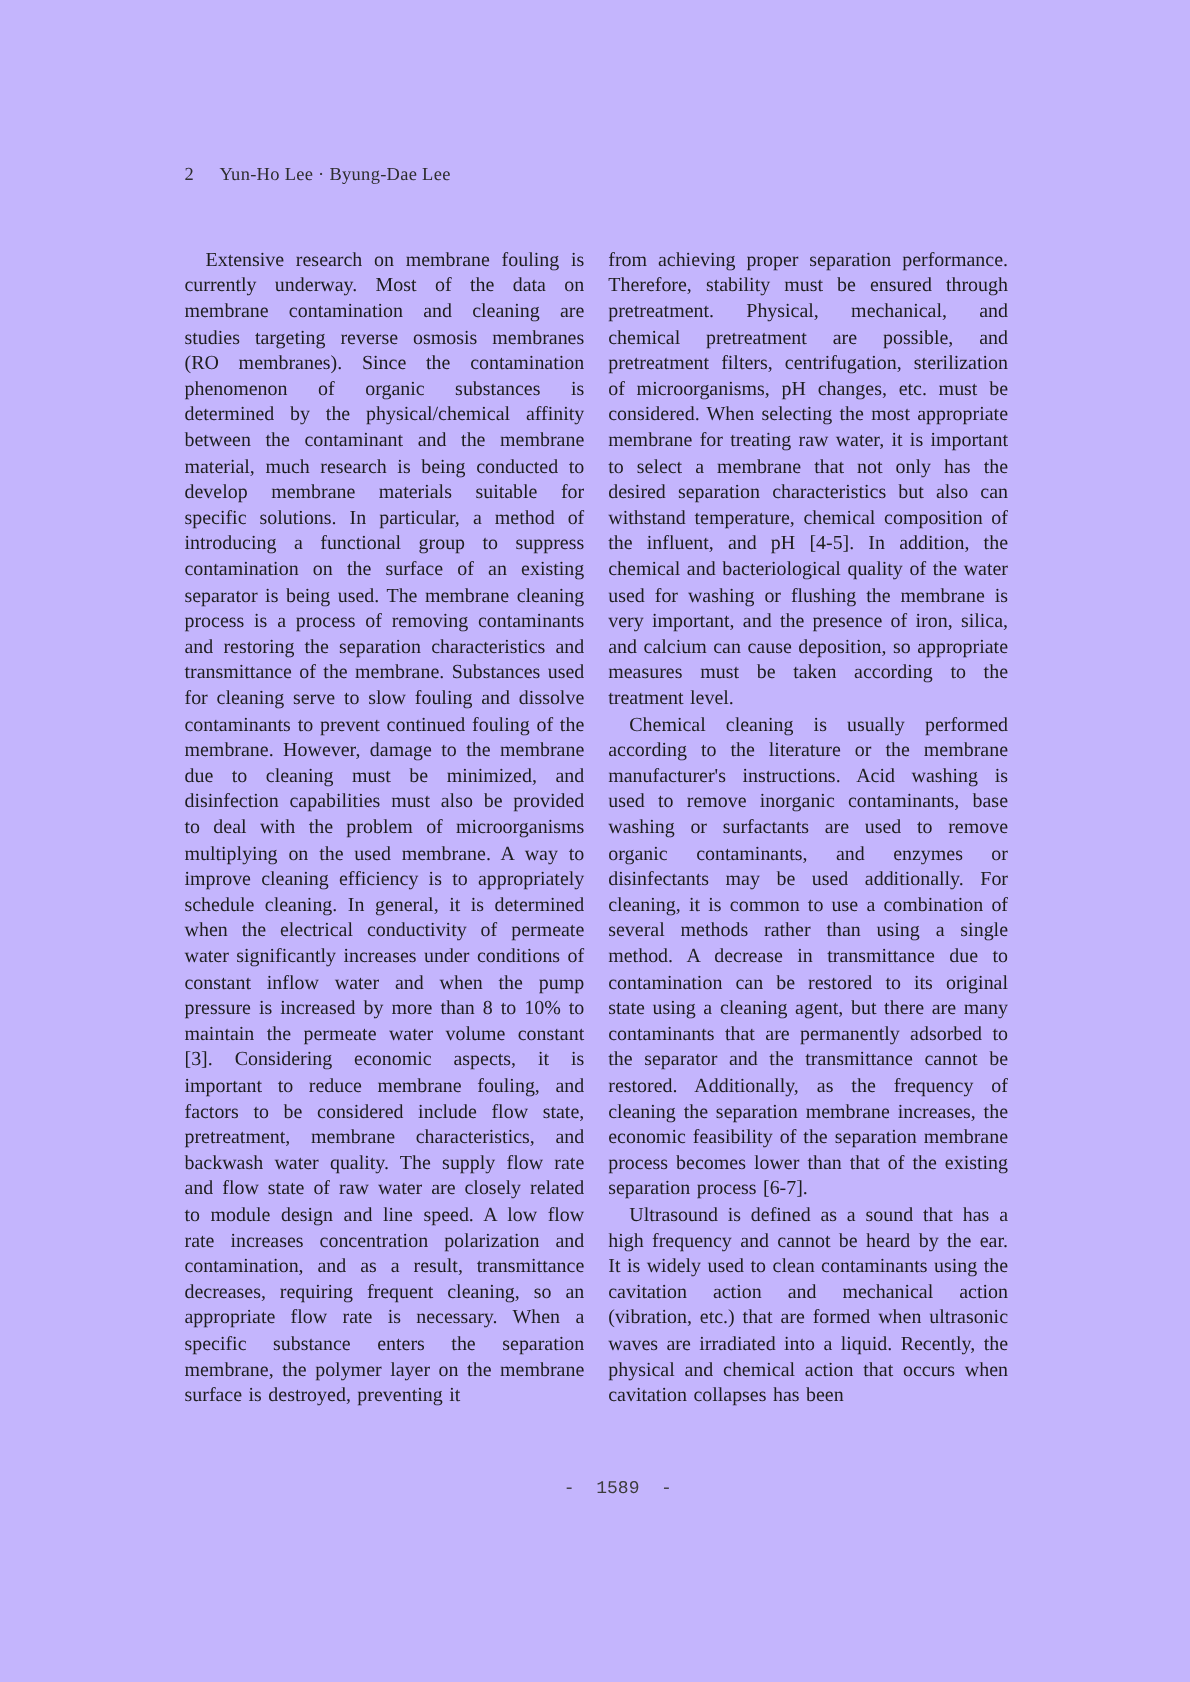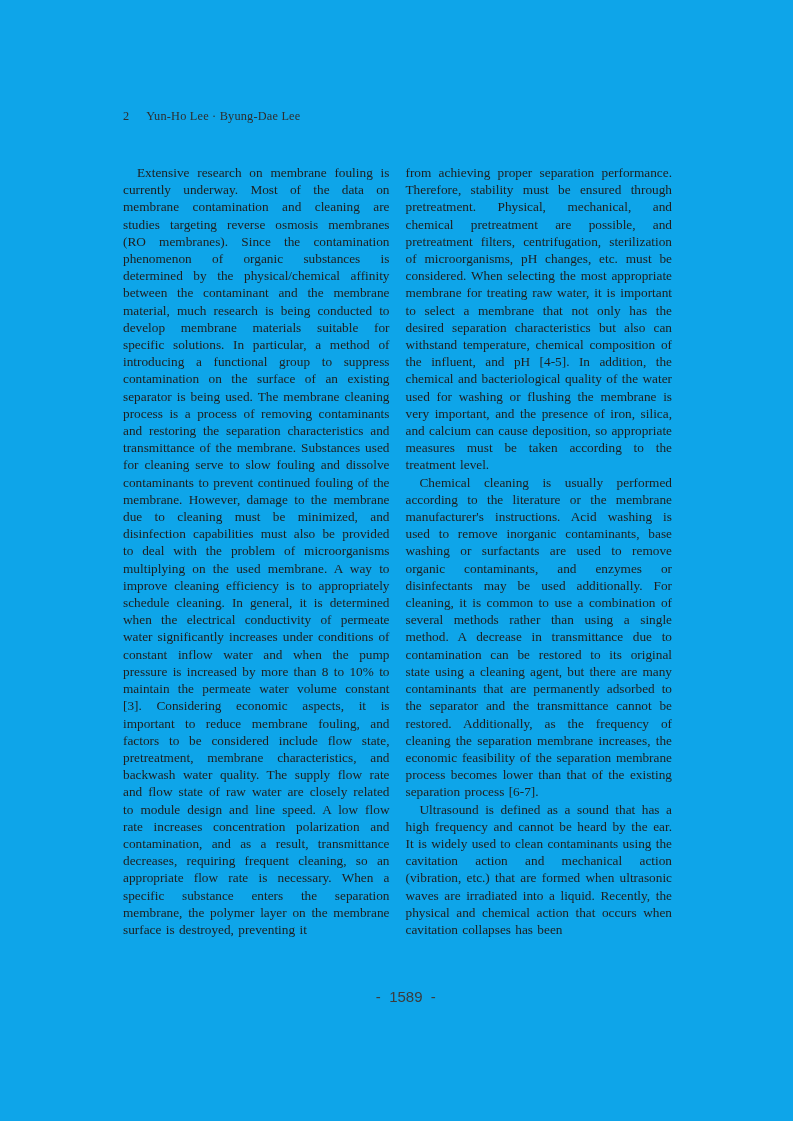--- a/index.html
+++ b/index.html
@@ -4,21 +4,21 @@
 <style>
   html, body {
     margin: 0;
     padding: 0;
     background: #ffffff;
   }
   .page {
     position: relative;
     width: 793px;
     height: 1121px;
-    background: #0ea5e9;
+    background: #c4b5fd;
     overflow: hidden;
     font-family: "Liberation Serif", "DejaVu Serif", serif;
     color: #1e1e1e;
   }
   .page-header {
     position: absolute;
     top: 109px;
     left: 123px;
     width: 549px;
     display: flex;
@@ -49,22 +49,22 @@
     word-spacing: 1px;
   }
   .col p { margin: 0; }
   .col p.indent { text-indent: 14px; }
   .page-footer {
     position: absolute;
     top: 971px;
     left: 123px;
     width: 549px;
     text-align: center;
-    font-family: Liberation Sans, sans-serif;
-    font-size: 15px;
+    font-family: Liberation Mono, monospace;
+    font-size: 12px;
     color: #3c3c3c;
     white-space: pre;
   }
 </style>
 </head>
 <body>
 
 <div class="page">
 
   <header class="page-header">

